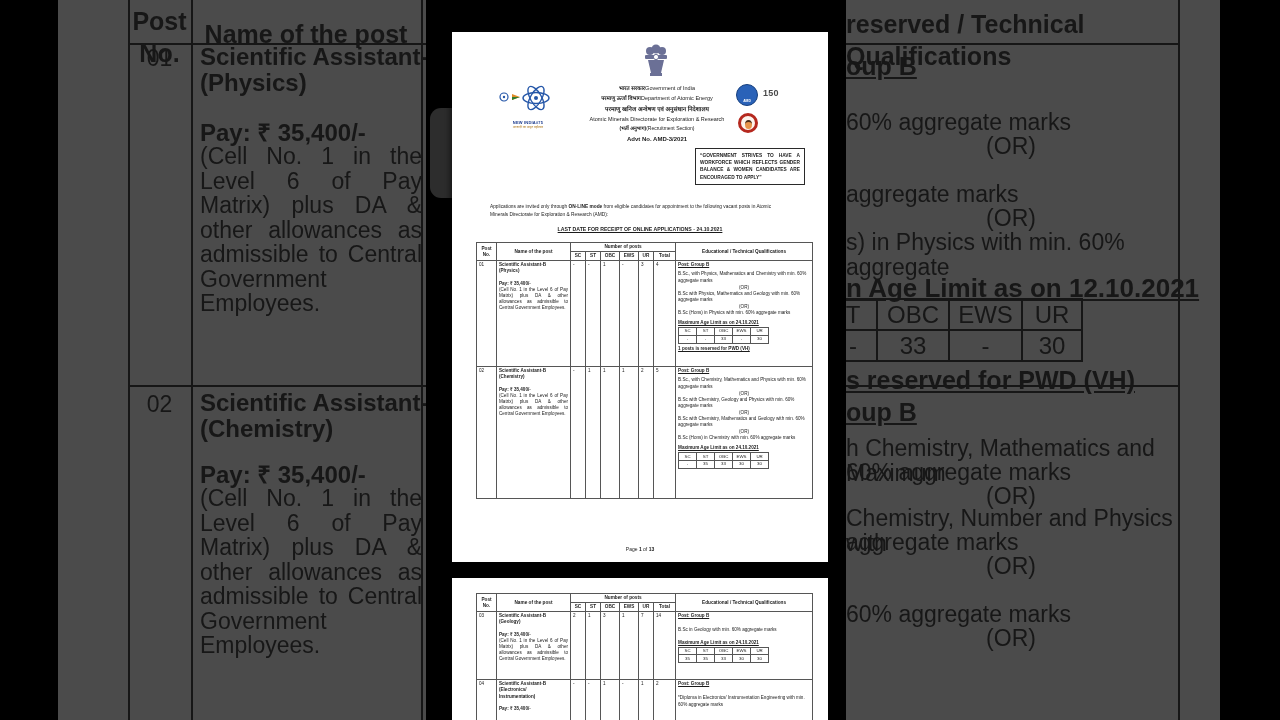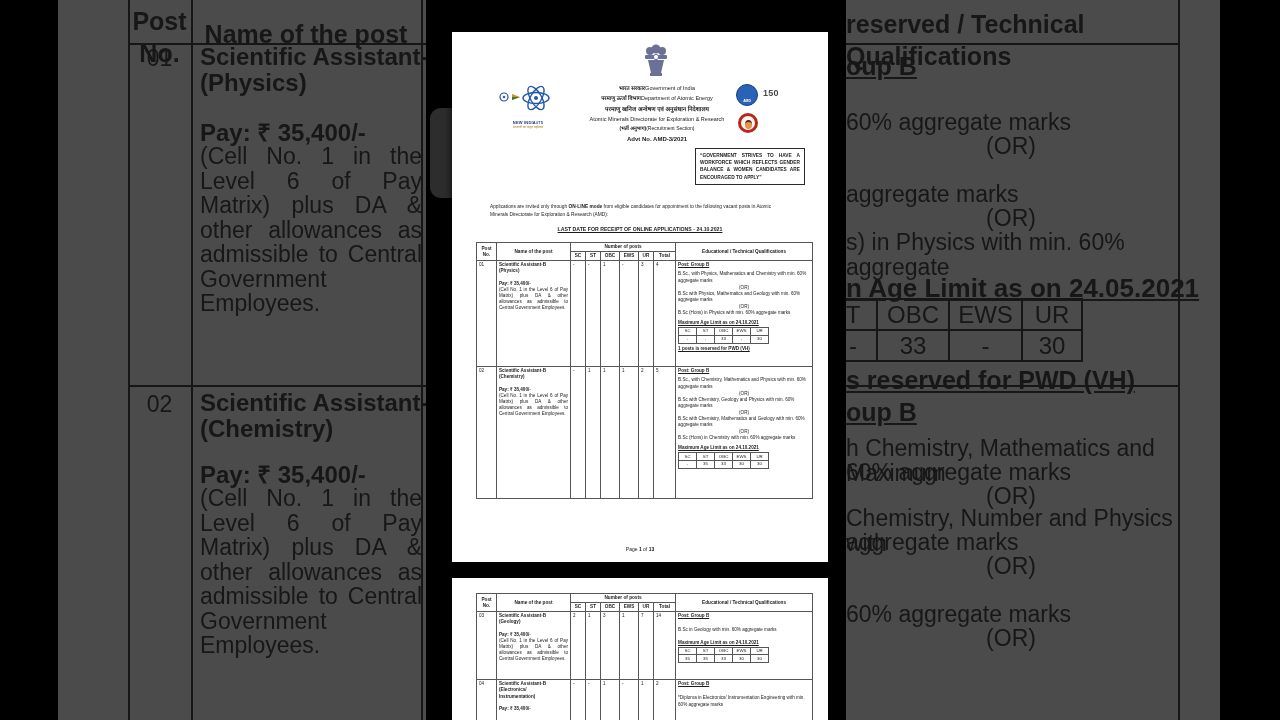--- a/index.html
+++ b/index.html
@@ -86,21 +86,21 @@
     <div class="abs bg-t bg-j" style="left:142px;top:486px;width:222px">(Cell No. 1 in the Level 6 of Pay Matrix) plus DA &amp; other allowances as admissible to Central Government Employees.</div>
 
     <div class="abs bg-h" style="left:788px;top:8px">reserved / Technical Qualifications</div>
 
     <div class="abs bg-h u" style="left:788px;top:50px">oup B</div>
     <div class="abs bg-t" style="left:788px;top:110px">60% aggregate marks</div>
     <div class="abs bg-t ctr" style="left:788px;top:134px;width:330px">(OR)</div>
     <div class="abs bg-t" style="left:788px;top:182px">aggregate marks</div>
     <div class="abs bg-t ctr" style="left:788px;top:206px;width:330px">(OR)</div>
     <div class="abs bg-t" style="left:788px;top:230px">s)  in  Physics  with  min.  60%  aggregate</div>
-    <div class="abs bg-h u" style="left:788px;top:272px;font-size:26px">n Age Limit as on   24.05.2021</div>
+    <div class="abs bg-h u" style="left:788px;top:272px;font-size:26px">n Age Limit as on   12.10.2021</div>
     <table class="bg-age abs" style="left:770px;top:298px">
       <tbody>
           <tr>
         <td style="width:38px">T</td>
         <td style="width:62px">OBC</td>
         <td style="width:63px">EWS</td>
         <td style="width:50px">UR</td>
       </tr>
       <tr>
         <td>-</td>

